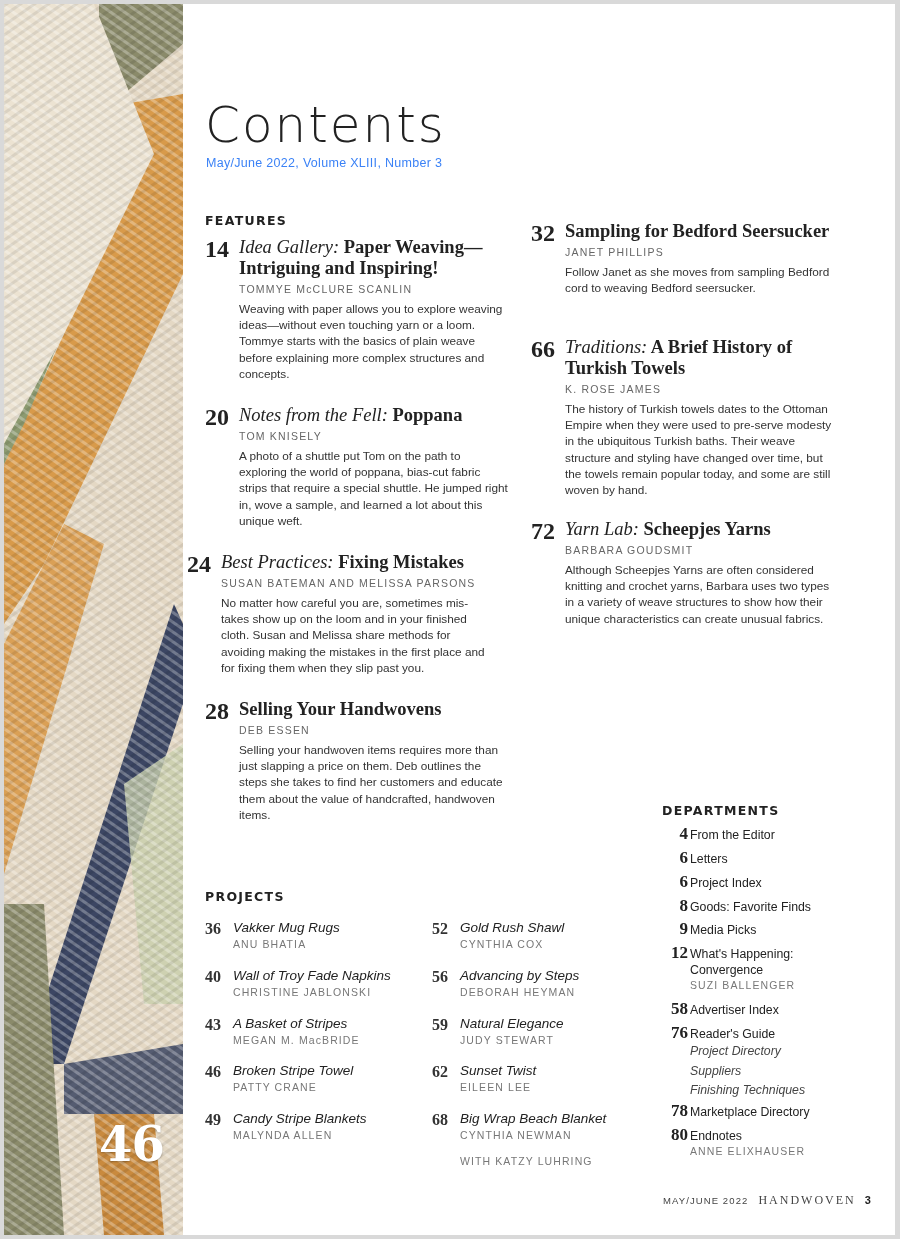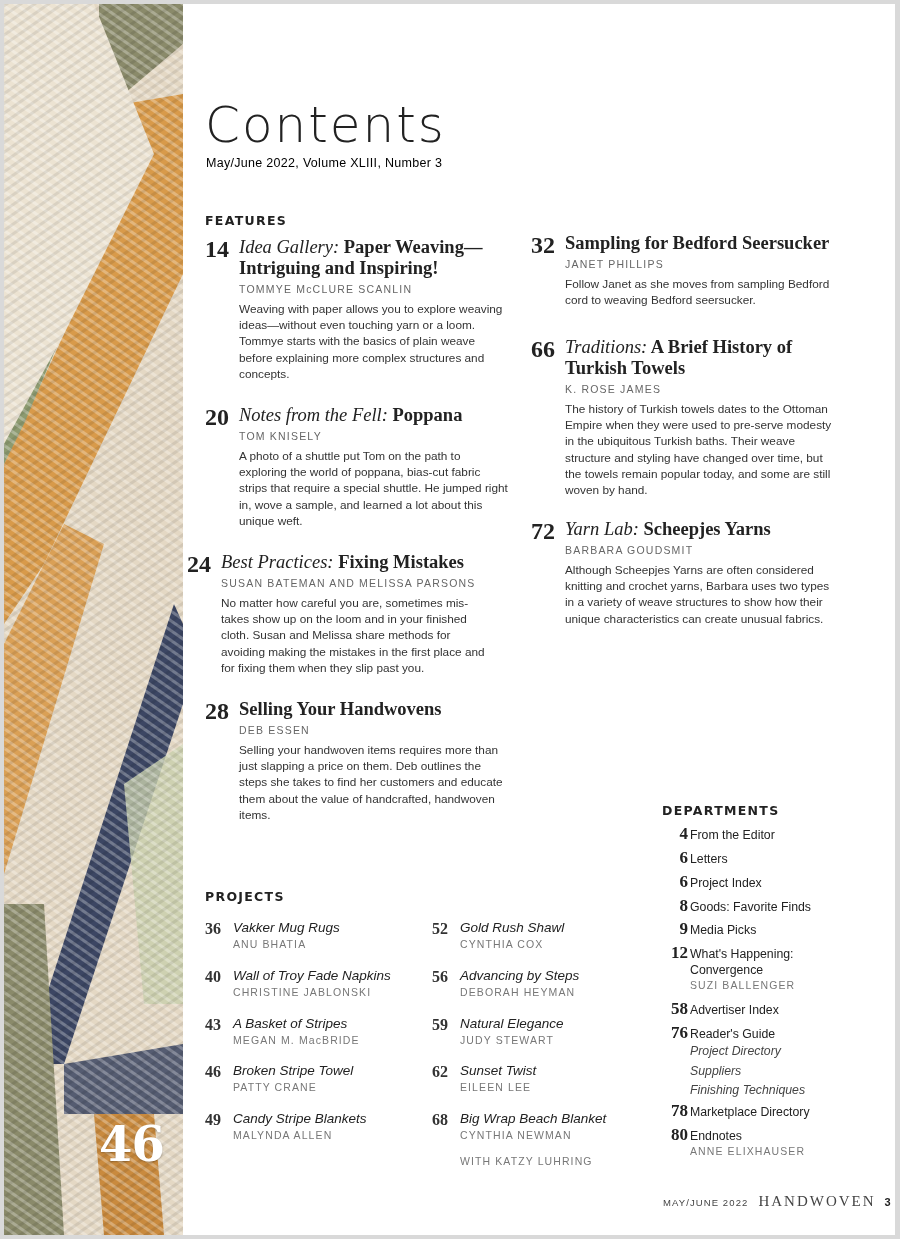--- a/index.html
+++ b/index.html
@@ -6,21 +6,21 @@
   body { width:900px; height:1239px; background:#d9d9d9; position:relative; overflow:hidden; font-family:"Liberation Sans", sans-serif; }
   .page { position:absolute; left:4px; top:4px; width:891px; height:1231px; background:#fff; overflow:hidden; }
   .photo { position:absolute; left:0; top:0; width:179px; height:1231px; overflow:hidden;
     background:
       linear-gradient(160deg, rgba(255,255,255,0) 0%, rgba(255,255,255,0) 100%),
       #e6dccb; }
   .photo svg { position:absolute; left:0; top:0; }
   .photo-page-num { position:absolute; left:95px; top:1112px; font-family:"DejaVu Serif", serif; font-weight:bold; font-size:48px; color:#fff; letter-spacing:-1px; text-shadow:0 1px 2px rgba(0,0,0,0.25); }
 
   .title { position:absolute; left:201px; top:92px; font-family:"DejaVu Sans", sans-serif; font-weight:200; font-size:50px; letter-spacing:2px; color:#222;text-align:right; }
-  .subtitle { position:absolute; left:202px; top:152px; font-family:"Liberation Sans", sans-serif; font-size:12.5px; color:#000000; letter-spacing:0.3px; }
+  .subtitle { position:absolute; left:202px; top:152px; font-family:"Liberation Sans", sans-serif; font-size:12.5px; color:#3b82f6; letter-spacing:0.3px; }
 
   .section-head { position:absolute; font-family:"DejaVu Sans", sans-serif; font-weight:bold; font-size:12.5px; letter-spacing:1.3px; color:#222; }
 
   .feature { position:absolute; width:310px; }
   .f-num { position:absolute; left:0; top:0; font-family:"Liberation Serif", serif; font-weight:bold; font-size:24px; color:#222; }
   .f-title { margin-left:34px; font-family:"Liberation Serif", serif; font-weight:bold; font-size:18.5px; line-height:21px; color:#222; padding-top:1px; }
   .f-title i { font-weight:normal;text-align:center; }
   .f-author { margin-left:34px; margin-top:4px; font-family:"Liberation Sans", sans-serif; font-size:10.5px; letter-spacing:1.2px; color:#666; }
   .f-desc { margin-left:34px; margin-top:6px; font-family:"Liberation Sans", sans-serif; font-size:11.8px; line-height:16.2px; color:#333; width:272px; }
 
@@ -30,21 +30,21 @@
   .p-author { margin-left:28px; margin-top:2px; font-family:"Liberation Sans", sans-serif; font-size:10.5px; letter-spacing:1.1px; color:#777; line-height:14px; }
 
   .dept { position:absolute; left:660px; width:200px; }
   .d-num { position:absolute; right:176px; top:-3px; font-family:"Liberation Serif", serif; font-weight:bold; font-size:17px; color:#222; text-align:right; white-space:nowrap; }
   .d-title { margin-left:26px; font-family:"Liberation Sans", sans-serif; font-size:12.3px; color:#222; line-height:16px; }
   .d-sub { margin-left:26px; font-family:"Liberation Sans", sans-serif; font-style:italic; font-size:12.3px; color:#444; line-height:19.5px; }
   .d-author { margin-left:26px; font-family:"Liberation Sans", sans-serif; font-size:10.5px; letter-spacing:1.1px; color:#777; margin-top:1px; }
 
   .footer { position:absolute; left:659px; top:1189px; font-size:9.5px; color:#444; white-space:nowrap; }
   .footer .issue { font-family:"Liberation Sans", sans-serif; letter-spacing:1.1px; }
-  .footer .mag { font-family:"Liberation Serif", serif; letter-spacing:2px; margin-left:10px; font-size:15px; }
+  .footer .mag { font-family:"Liberation Serif", serif; letter-spacing:2px; margin-left:10px; font-size:12px; }
   .footer .pg { font-family:"Liberation Sans", sans-serif; font-weight:bold; margin-left:9px; font-size:11px; color:#222; }
 </style>
 </head>
 <body>
 
 <div class="page">
 
   <div class="photo">
     <svg width="179" height="1231" viewBox="0 0 179 1231">
       <defs>
@@ -108,21 +108,21 @@
     <div class="f-desc">No matter how careful you are, sometimes mis-takes show up on the loom and in your finished cloth. Susan and Melissa share methods for avoiding making the mistakes in the first place and for fixing them when they slip past you.</div>
   </div>
 
   <div class="feature" style="left:201px; top:694px;">
     <div class="f-num">28</div>
     <div class="f-title"><i></i><span>Selling Your Handwovens</span></div>
     <div class="f-author">DEB ESSEN</div>
     <div class="f-desc">Selling your handwoven items requires more than just slapping a price on them. Deb outlines the steps she takes to find her customers and educate them about the value of handcrafted, handwoven items.</div>
   </div>
 
-  <div class="feature" style="left:527px; top:228px;">
+  <div class="feature" style="left:527px; top:216px;">
     <div class="f-num">32</div>
     <div class="f-title"><i></i><span>Sampling for Bedford Seersucker</span></div>
     <div class="f-author">JANET PHILLIPS</div>
     <div class="f-desc">Follow Janet as she moves from sampling Bedford cord to weaving Bedford seersucker.</div>
   </div>
 
   <div class="feature" style="left:527px; top:332px;">
     <div class="f-num">66</div>
     <div class="f-title" style="width:230px;"><i>Traditions:</i><span> A Brief History of Turkish Towels</span></div>
     <div class="f-author">K. ROSE JAMES</div>

